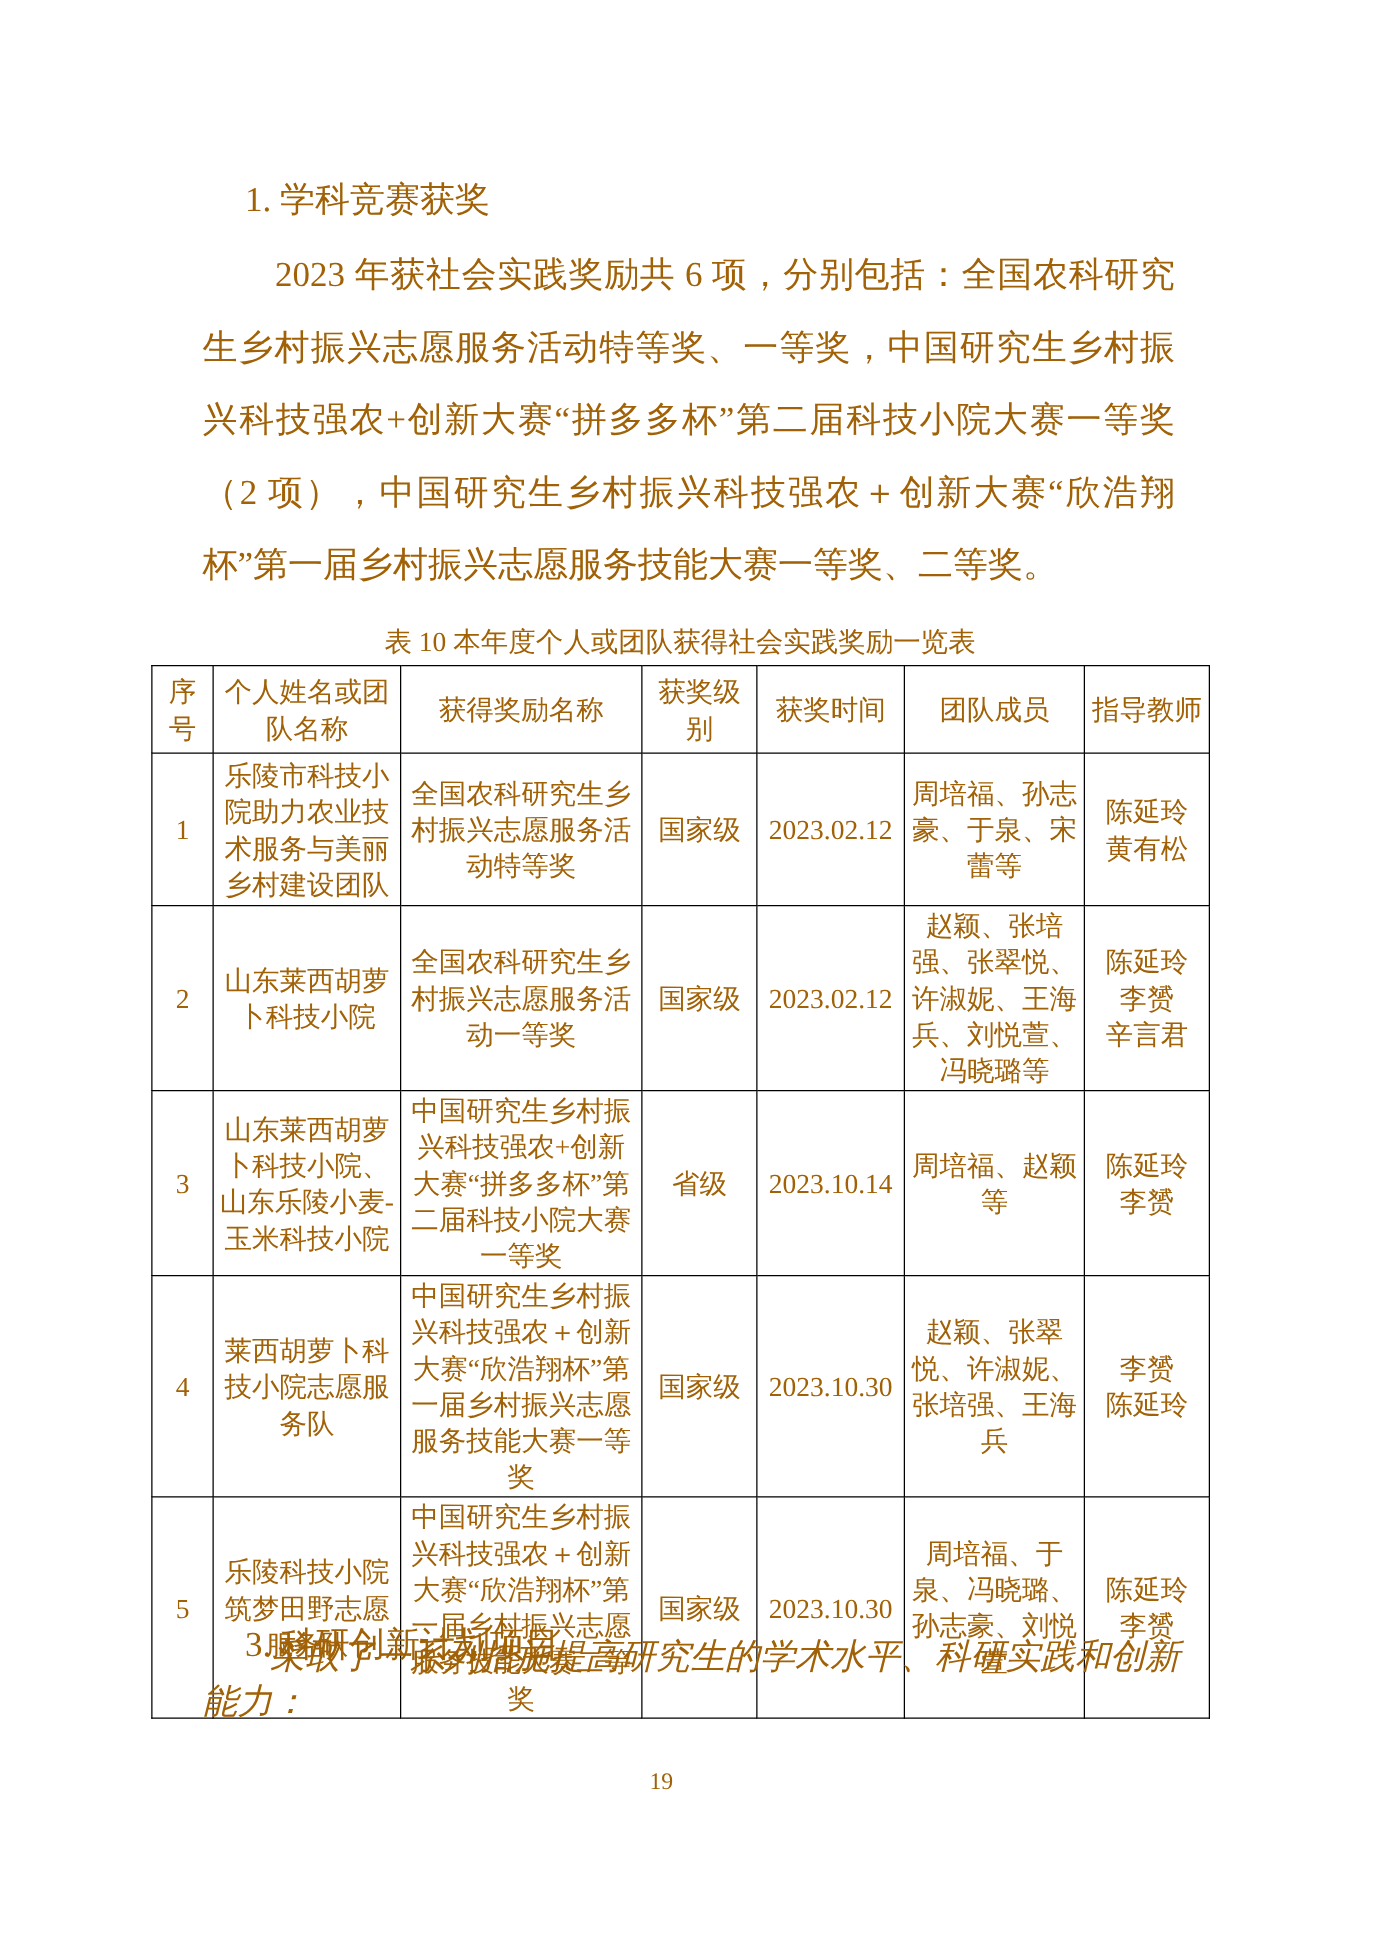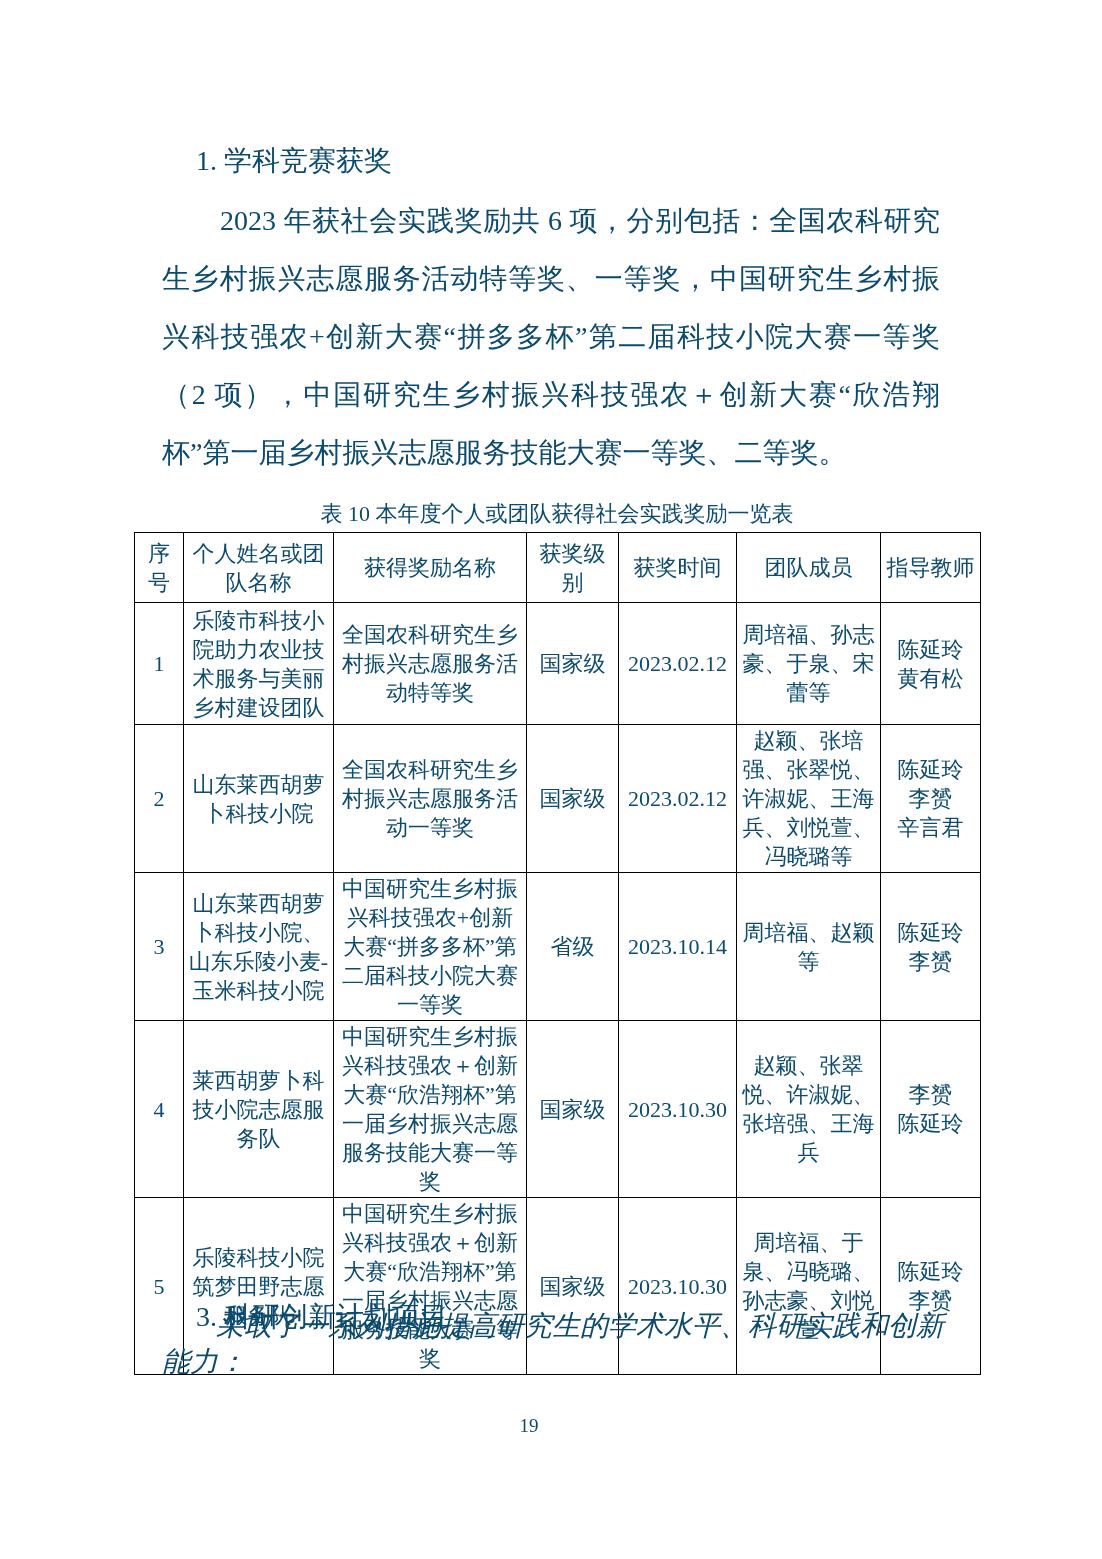--- a/index.html
+++ b/index.html
@@ -5,21 +5,21 @@
   html, body {
     margin: 0;
     padding: 0;
     background: #ffffff;
   }
   .page {
     position: relative;
     width: 1102px;
     height: 1559px;
     background: #ffffff;
-    color: #0c4a6e;
+    color: #a16207;
     font-family: "Liberation Serif", "DejaVu Serif", serif;
     overflow: hidden;
   }
   .text-col {
     position: absolute;
     left: 162px;
     top: 0;
     width: 778px;
   }
   .sec-heading {
@@ -33,21 +33,21 @@
   .body-para {
     margin: 15px 0 0 0;
     font-size: 28px;
     line-height: 58px;
     text-align: justify;
     text-justify: inter-ideograph;
     text-indent: 58px;
   }
   .table-area {
     position: absolute;
-    left: 134px;
+    left: 121px;
     top: 482px;
     width: 846px;
   }
   .table-caption {
     margin: 0 0 4px 0;
     font-size: 22px;
     line-height: 28px;
     text-align: center;
     padding-top: 18px;
   }

